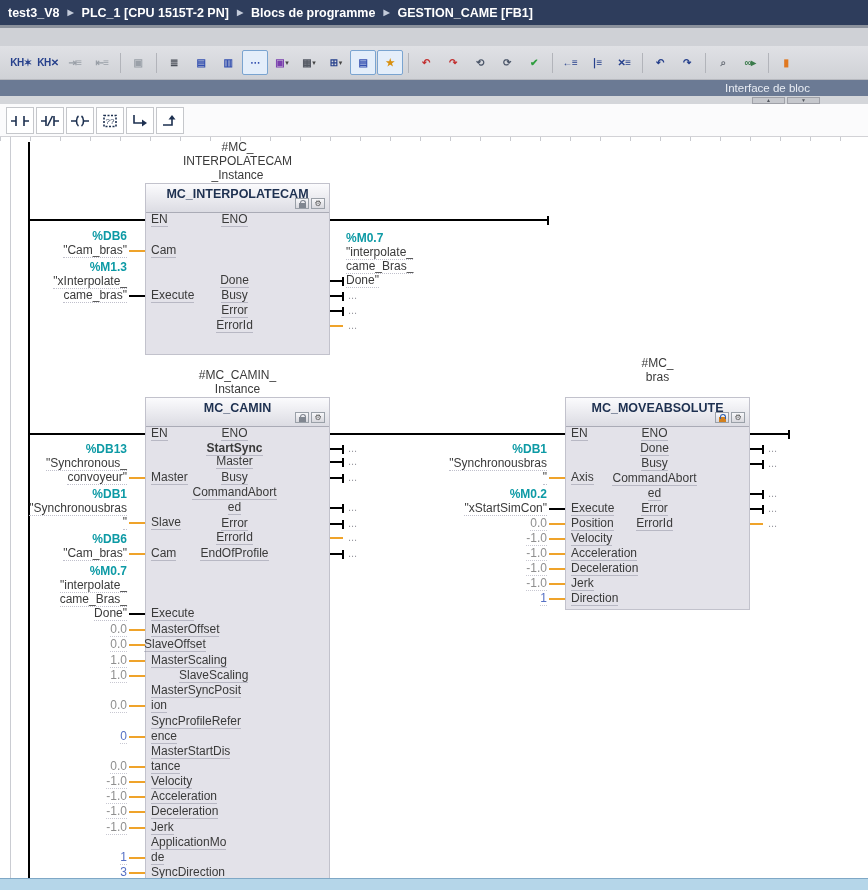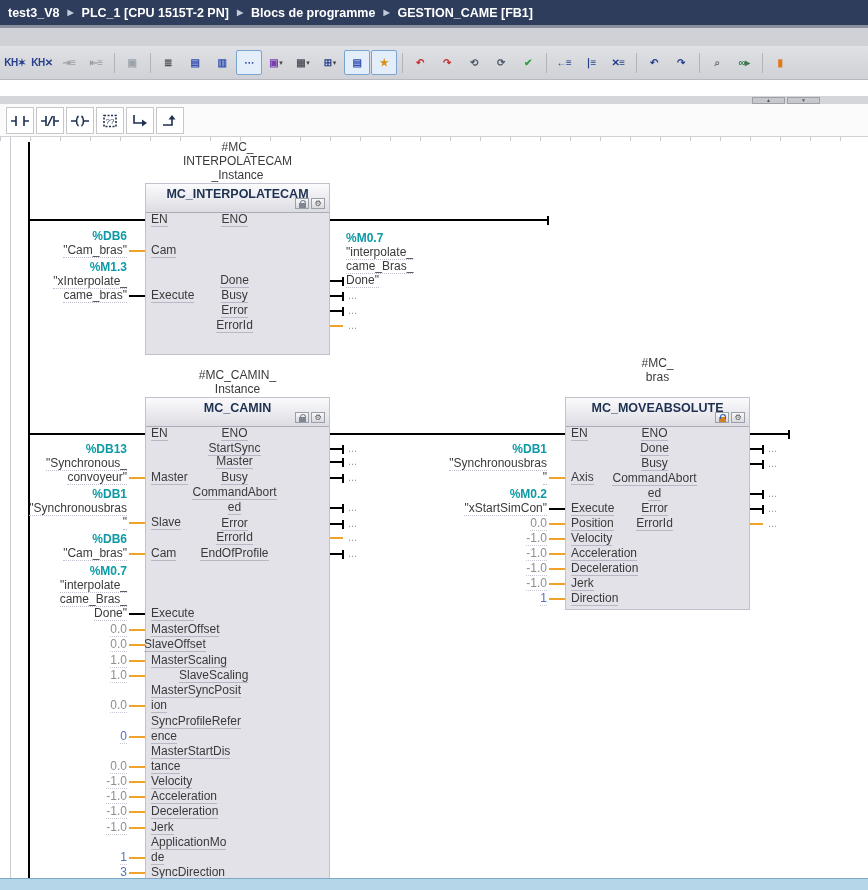--- a/index.html
+++ b/index.html
@@ -11,21 +11,21 @@
     background:#2e3d5c;color:#fff;display:flex;align-items:center;
     padding-left:8px;box-sizing:border-box;font-size:12.5px;font-weight:bold;}
   .bc-item{cursor:default;white-space:nowrap;}
   .bc-sep{color:#c3cbda;font-size:8px;margin:0 8px;}
 
   .band{position:absolute;left:0;top:25px;width:868px;height:21px;
     background:#cfd1d6;border-top:3px solid #8b919c;box-sizing:border-box;}
 
   .toolbar{position:absolute;left:0;top:46px;width:868px;height:34px;
     background:linear-gradient(#e0e1e5,#cfd1d6);border-bottom:1px solid #b7b9bf;
-    display:flex;align-items:center;padding-left:2px;box-sizing:border-box;}
+    display:flex;align-items:center;padding-left:8px;box-sizing:border-box;}
   .tb-btn{width:24px;height:23px;display:inline-flex;align-items:center;justify-content:center;
     border:1px solid transparent;border-radius:2px;margin-right:1px;position:relative;cursor:default;}
   .tb-btn.active{border-color:#7aa4d0;background:#e4eefa;}
   .tb-glyph{font-size:10px;font-weight:bold;letter-spacing:-0.5px;line-height:1;}
   .tb-caret{font-size:7px;color:#444;margin-left:1px;}
   .tb-sep{width:1px;height:20px;background:#b2b4ba;margin:0 4px;}
 
   .iface-bar{position:absolute;left:0;top:80px;width:868px;height:16px;background:#6b7a94;
     color:#e8ecf3;font-size:11.5px;line-height:16px;text-align:right;
     padding-right:58px;box-sizing:border-box;}
@@ -181,20 +181,23 @@
         <span class="tb-glyph" style="color: rgb(106, 111, 120);">⌕</span>
       </span>
       <span class="tb-btn">
         <span class="tb-glyph" style="color: rgb(58, 122, 74);">∞▸</span>
       </span>
       <span class="tb-sep"></span>
       <span class="tb-btn">
         <span class="tb-glyph" style="color: rgb(224, 120, 32);">▮</span>
       </span>
     </div>
+  <div class="iface-bar">
+    <span>Interface de bloc</span>
+  </div>
   <div class="splitter">
     <span class="split-btn">▲</span>
     <span class="split-btn">▼</span>
   </div>
   <div class="favbar"><span class="fav-btn">
         <svg width="20" height="16" viewBox="0 0 20 16" stroke="#1d3050" stroke-width="1.6" fill="none">
           <path d="M1 8H6M14 8H19"></path>
           <path d="M6 3V13M14 3V13"></path>
         </svg>
       </span><span class="fav-btn">
@@ -352,21 +355,21 @@
       <div class="wire orange" style="left: 129px; top: 690px; width: 16px; height: 2px; position: absolute;"></div>
       <div class="op-line" style="left: -5px; top: 683px; width: 132px; height: 14px; position: absolute;"><span class="c-real">-1.0</span></div>
       <div class="pin-line" style="left: 151px; top: 698px; height: 14px; position: absolute;"><span>ApplicationMo</span></div>
       <div class="pin-line" style="left: 151px; top: 713px; height: 14px; position: absolute;"><span>de</span></div>
       <div class="wire orange" style="left: 129px; top: 720px; width: 16px; height: 2px; position: absolute;"></div>
       <div class="op-line" style="left: -5px; top: 713px; width: 132px; height: 14px; position: absolute;"><span class="c-int">1</span></div>
       <div class="pin-line" style="left: 151px; top: 728px; height: 14px; position: absolute;"><span>SyncDirection</span></div>
       <div class="wire orange" style="left: 129px; top: 735px; width: 16px; height: 2px; position: absolute;"></div>
       <div class="op-line" style="left: -5px; top: 728px; width: 132px; height: 14px; position: absolute;"><span class="c-int">3</span></div>
       <div class="pin-line right" style="left: 145px; top: 289px; width: 179px; height: 14px; position: absolute;"><span>ENO</span></div>
-      <div class="pin-line right" style="left: 145px; top: 304px; width: 179px; height: 14px; position: absolute;"><span>StartSync</span></div>
+      <div class="pin-line right" style="left: 145px; top: 304px; width: 179px; height: 14px; position: absolute; font-weight: bold;"><span>StartSync</span></div>
       <div class="wire black" style="left: 330px; top: 311px; width: 12px; height: 2px; position: absolute;"></div>
       <div class="tick" style="left: 342px; top: 308px; width: 2px; height: 9px; position: absolute;"></div>
       <div class="dots" style="left: 348px; top: 306px; position: absolute;">...</div>
       <div class="pin-line right" style="left: 145px; top: 317px; width: 179px; height: 14px; position: absolute;"><span>Master</span></div>
       <div class="wire black" style="left: 330px; top: 324px; width: 12px; height: 2px; position: absolute;"></div>
       <div class="tick" style="left: 342px; top: 321px; width: 2px; height: 9px; position: absolute;"></div>
       <div class="dots" style="left: 348px; top: 319px; position: absolute;">...</div>
       <div class="pin-line right" style="left: 145px; top: 333px; width: 179px; height: 14px; position: absolute;"><span>Busy</span></div>
       <div class="wire black" style="left: 330px; top: 340px; width: 12px; height: 2px; position: absolute;"></div>
       <div class="tick" style="left: 342px; top: 337px; width: 2px; height: 9px; position: absolute;"></div>

